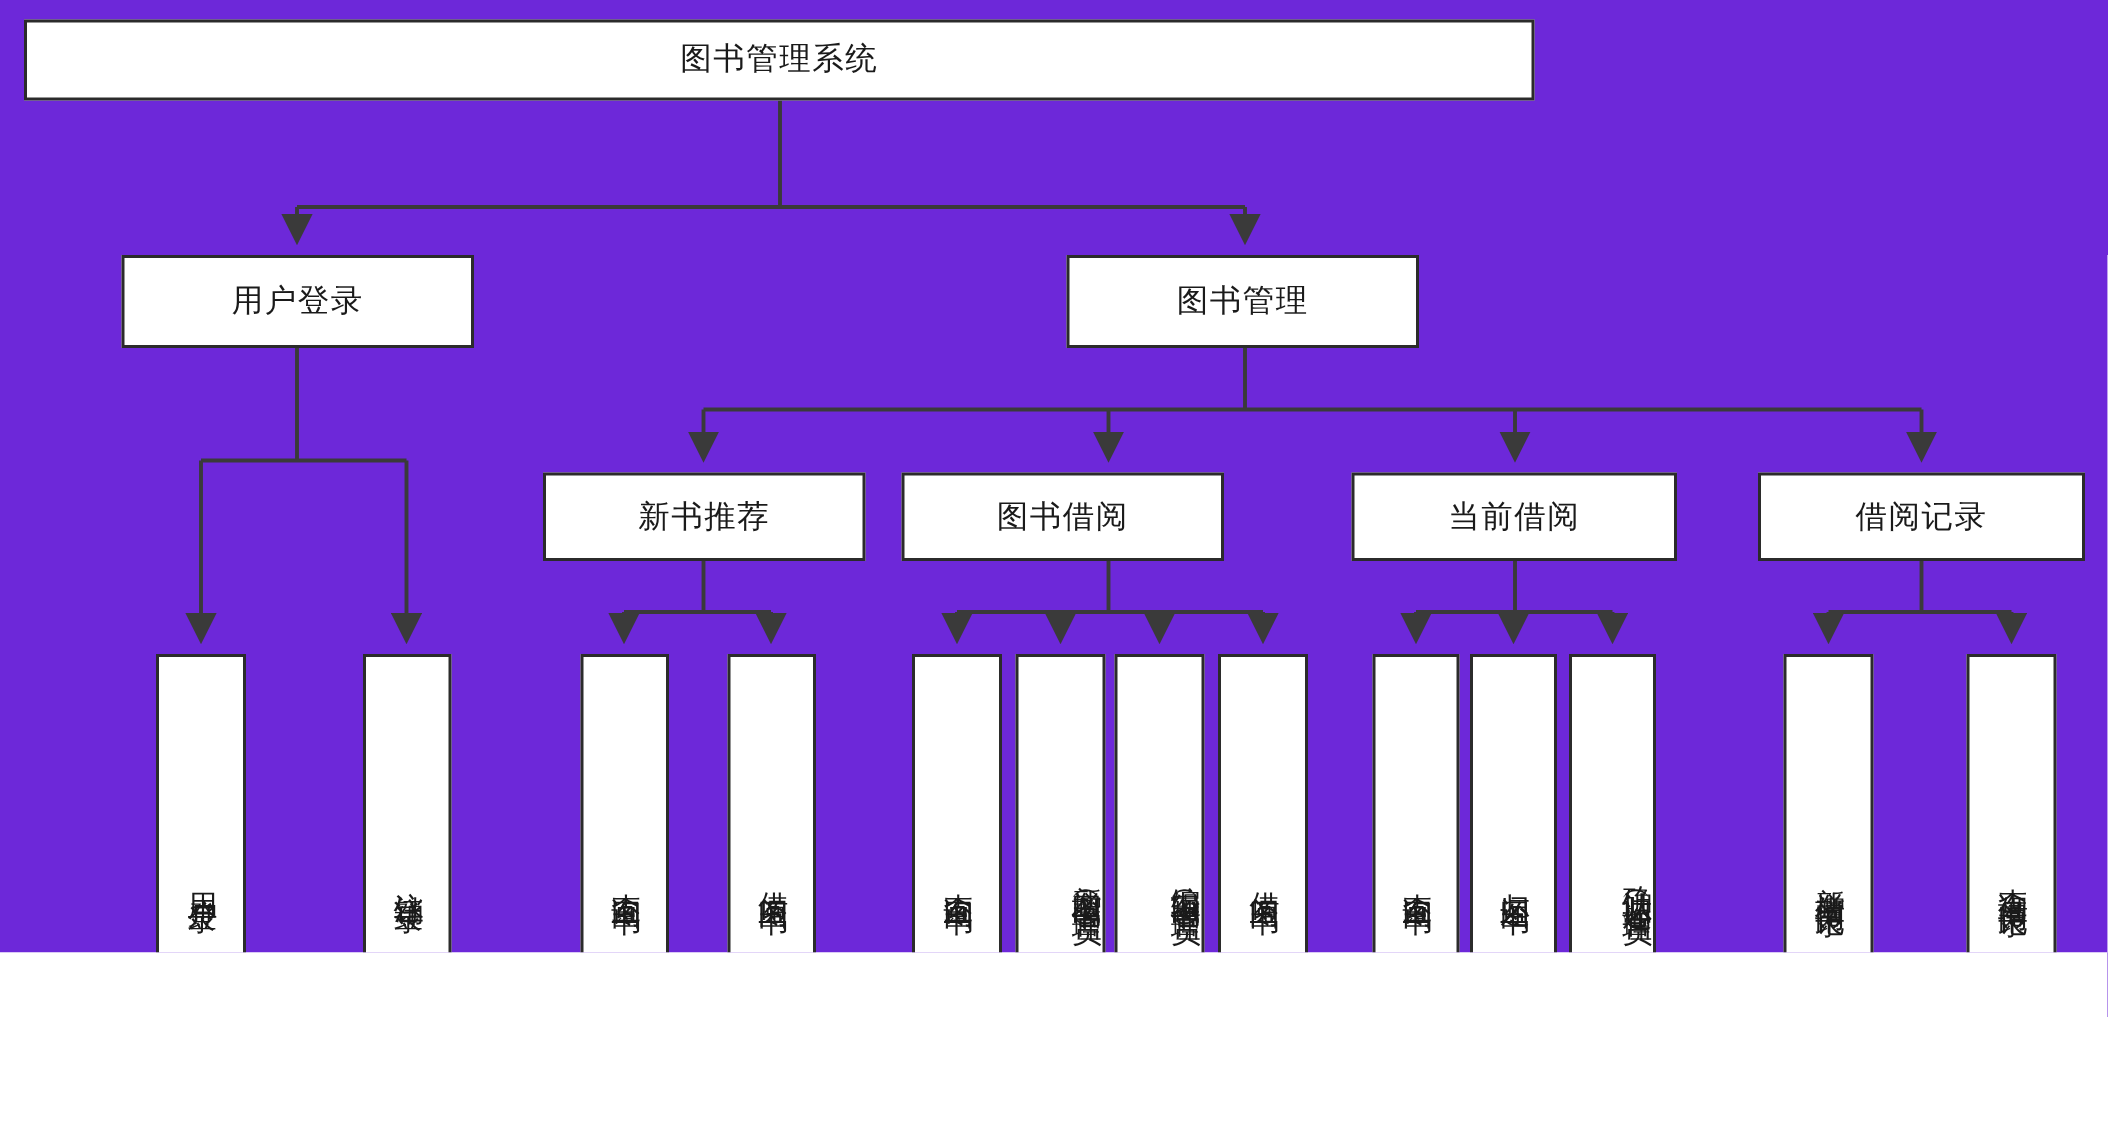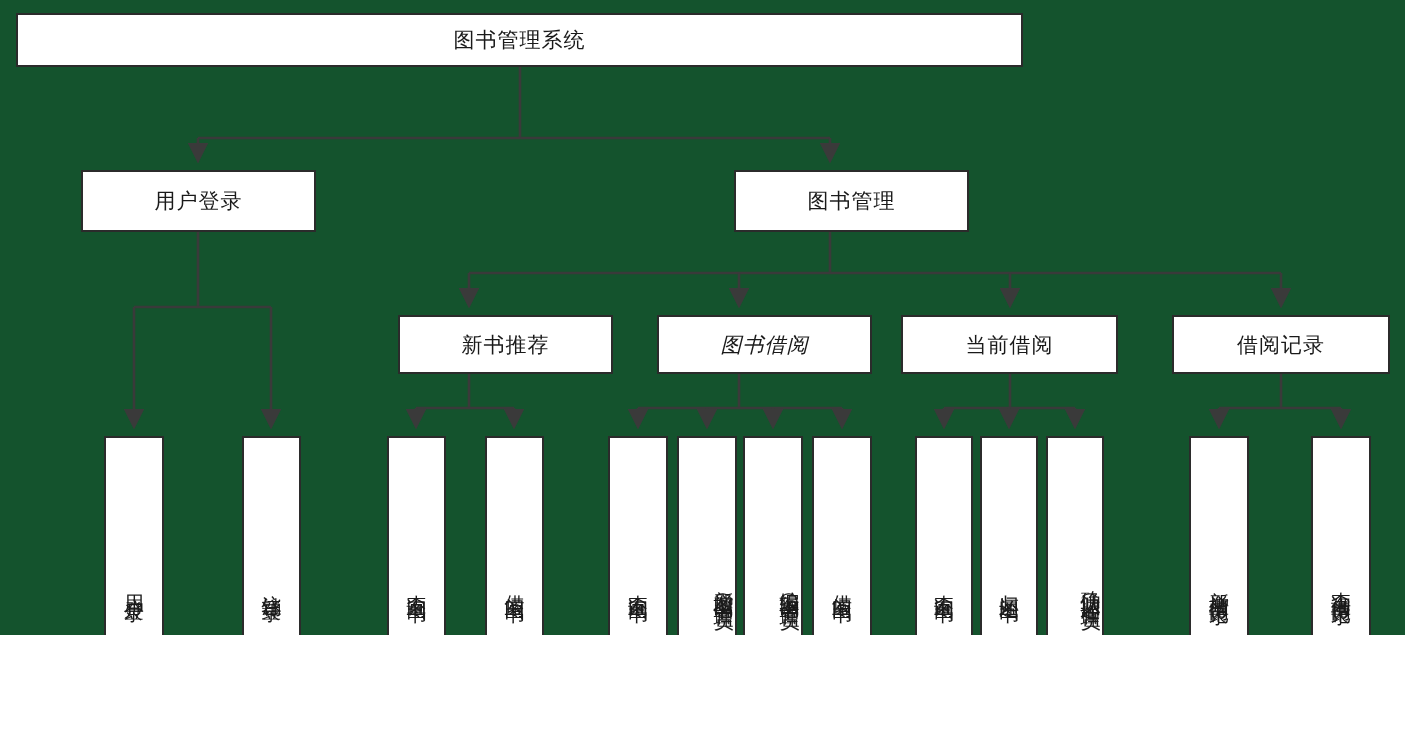--- a/index.html
+++ b/index.html
@@ -7,21 +7,21 @@
     padding: 0;
     background: #ffffff;
   }
   body {
     font-family: "Liberation Sans", "DejaVu Sans", sans-serif;
   }
   #canvas {
     position: relative;
     width: 1405px;
     height: 635px;
-    background: #14532d;
+    background: #6d28d9;
     overflow: hidden;
   }
   #wires {
     position: absolute;
     left: 0;
     top: 0;
     width: 1405px;
     height: 747px;
   }
   .node {
@@ -122,28 +122,28 @@
     </g>
   </svg>
 
   <div class="node node-h" style="left:16px; top:13px; width:1007px; height:54px;">
     <span>图书管理系统</span>
   </div>
 
   <div class="node node-h" style="left:81px; top:170px; width:235px; height:62px;">
     <span>用户登录</span>
   </div>
-  <div class="node node-h" style="left:711px; top:170px; width:235px; height:62px;margin-left:23px;">
+  <div class="node node-h" style="left:711px; top:170px; width:235px; height:62px;">
     <span>图书管理</span>
   </div>
 
-  <div class="node node-h" style="left:362px; top:315px; width:215px; height:59px;margin-left:36px;">
+  <div class="node node-h" style="left:362px; top:315px; width:215px; height:59px;">
     <span>新书推荐</span>
   </div>
-  <div class="node node-h" style="left:657px; top:315px; width:215px; height:59px;font-style:italic;">
+  <div class="node node-h" style="left:601px; top:315px; width:215px; height:59px;">
     <span>图书借阅</span>
   </div>
   <div class="node node-h" style="left:901px; top:315px; width:217px; height:59px;">
     <span>当前借阅</span>
   </div>
   <div class="node node-h" style="left:1172px; top:315px; width:218px; height:59px;align-items:center;">
     <span>借阅记录</span>
   </div>
 
   <div class="node node-v anchor-mid" style="left:104px; top:436px; width:60px; height:298px;">

